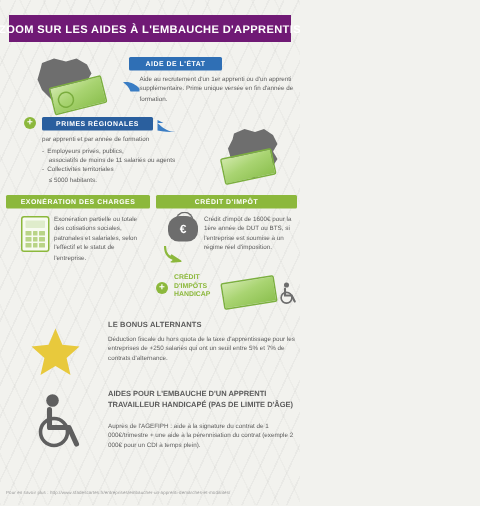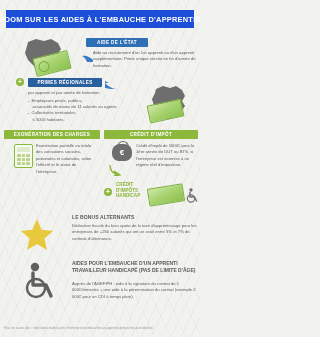--- a/index.html
+++ b/index.html
@@ -16,21 +16,21 @@
     background-image:
       repeating-linear-gradient(115deg, rgba(0,0,0,0.035) 0 1px, rgba(0,0,0,0) 1px 9px),
       repeating-linear-gradient(65deg, rgba(0,0,0,0.025) 0 1px, rgba(0,0,0,0) 1px 14px);
     pointer-events:none;
   }
   .sheet{position:relative;width:200px;height:337px;}
 
   
   .title-bar{
     position:absolute;left:6px;top:10px;width:188px;height:18px;
-    background:#1d4ed8;
+    background:#701a75;
     display:flex;align-items:center;justify-content:center;
   }
   .title-bar span{
     color:#ffffff;font-size:7.4px;font-weight:bold;letter-spacing:.25px;
     white-space:nowrap;
   }
 
   
   .pill{
     display:flex;align-items:center;justify-content:center;

